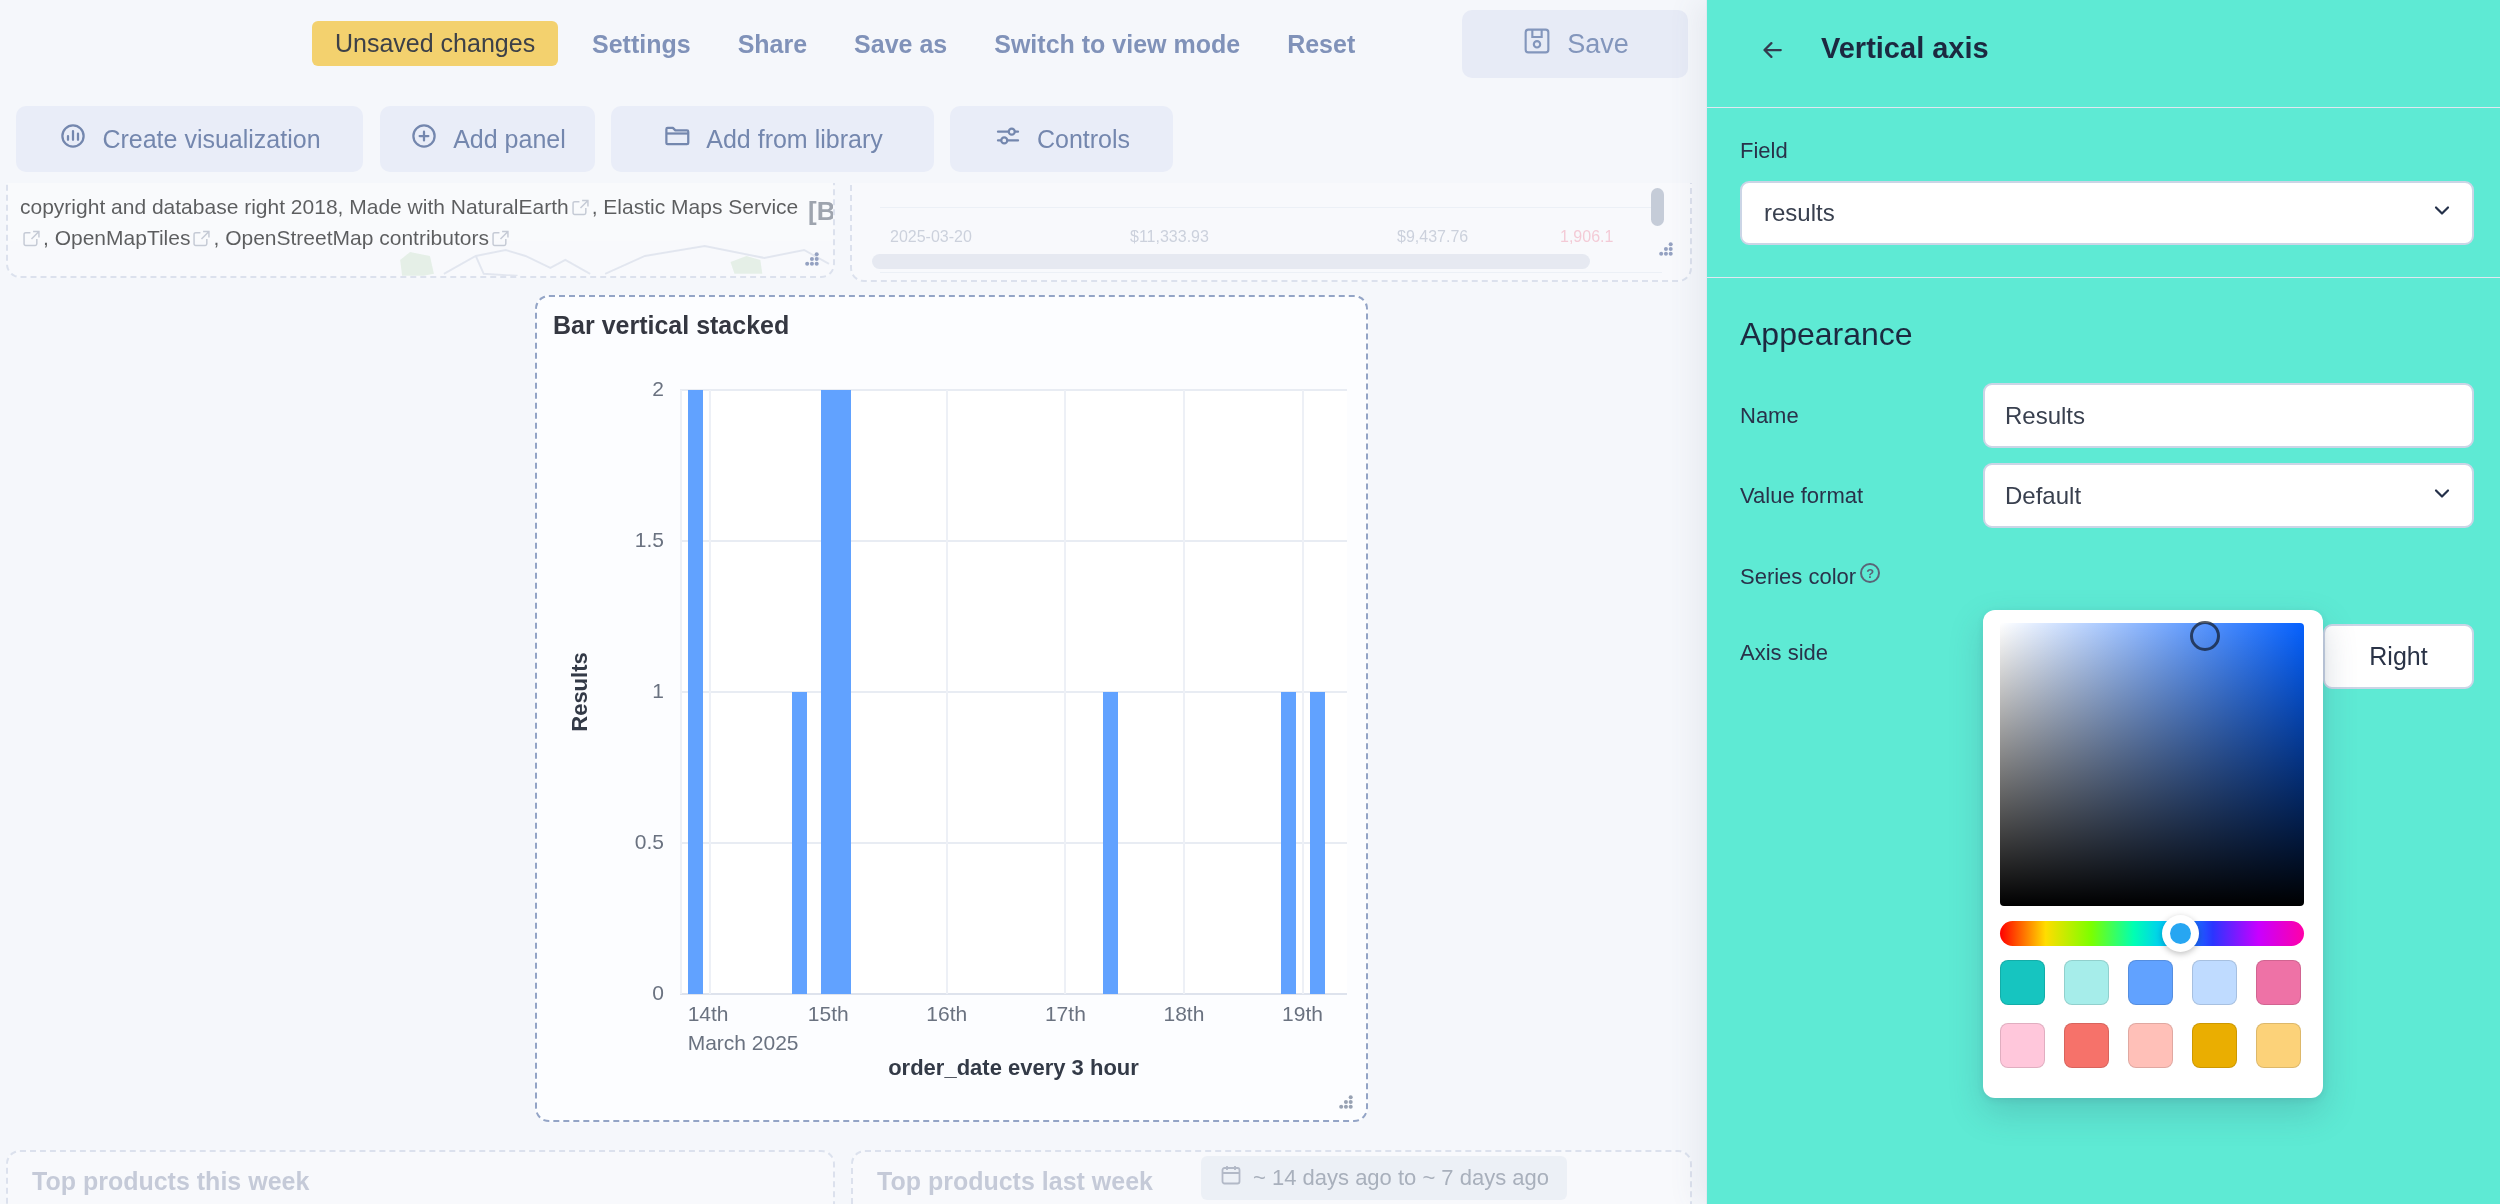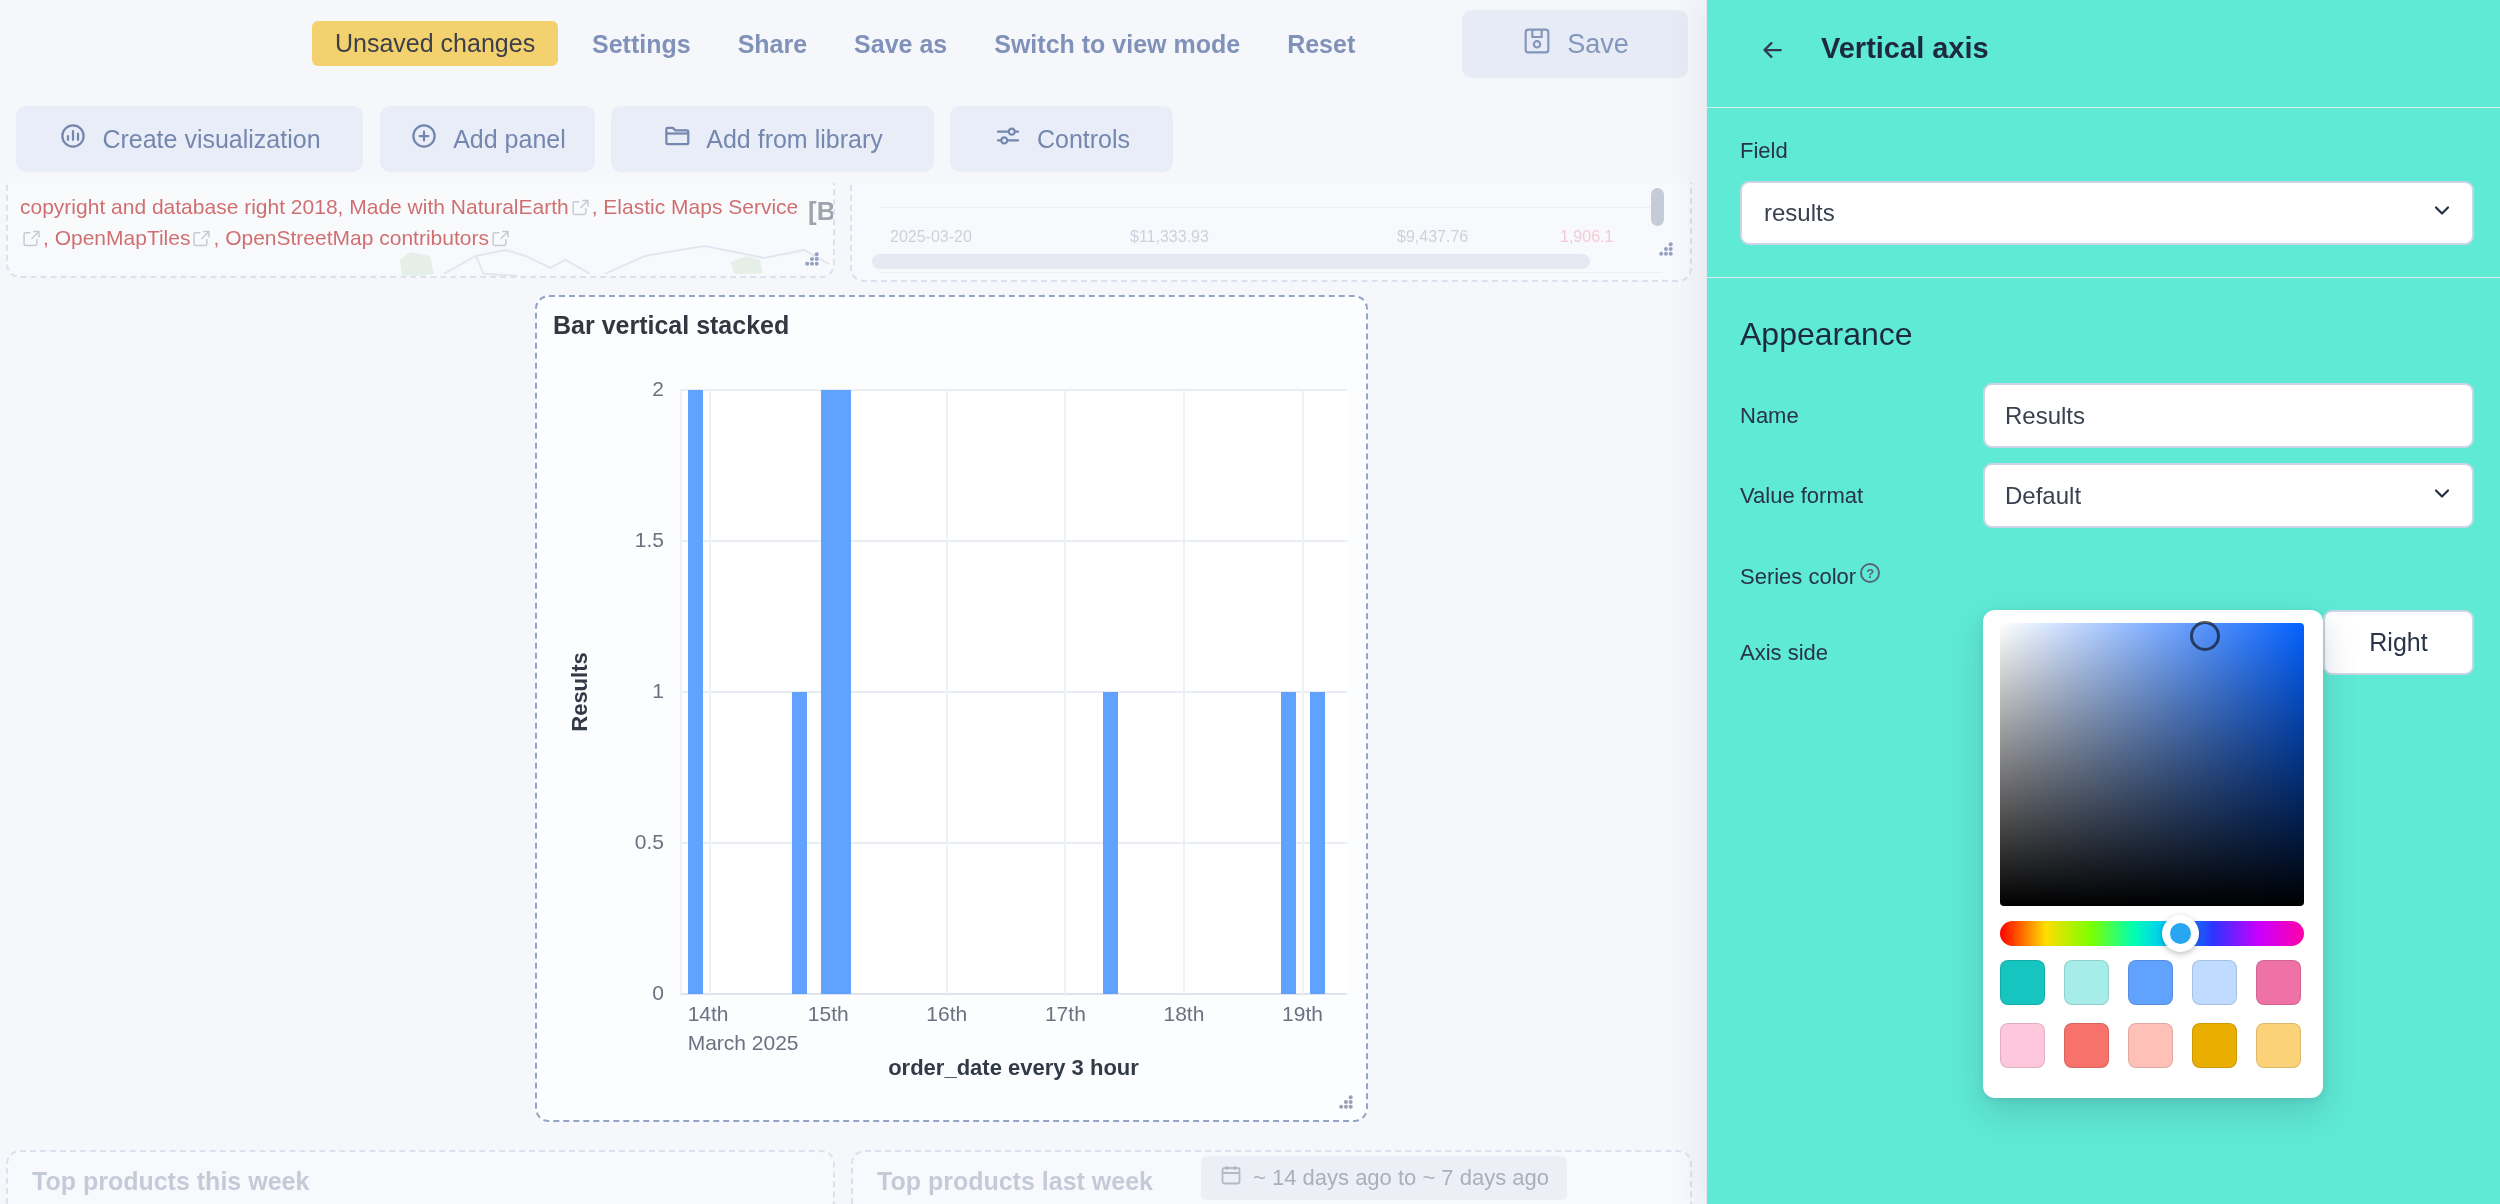--- a/index.html
+++ b/index.html
@@ -34,21 +34,21 @@
   .panel { position:absolute; border:2px dashed #CDD5E5; border-radius:14px;
     background:rgba(255,255,255,0.45); overflow:hidden; }
   .panel.faded { opacity:.62; }
   .panel.focus { border-color:#93A4C6; background:#FCFDFF; opacity:1; }
 
   .grab { color:#5A6D9E; }
   .grab svg circle { fill: currentColor; }
 
   
   .attr-strip { position:absolute; left:0; top:0; right:0; height:72px; background:rgba(250,251,253,.85); }
-  .attribution { position:absolute; left:12px; top:22px; width:780px; font-size:21px; line-height:31px; color:#b91c1c; }
+  .attribution { position:absolute; left:12px; top:22px; width:780px; font-size:21px; line-height:31px; color:#000000; }
   .attribution .ext { margin:0 3px; vertical-align:-2px; color:#A9B0BF; }
   .map-label-frag { position:absolute; left:800px; top:27px; font-size:26px; font-weight:700; color:#6A7280; }
   .map-art { position:absolute; left:0; bottom:0; width:100%; height:60px; }
 
   
   .t-line { position:absolute; left:28px; right:28px; height:1px; background:#E8ECF3; }
   .t-cell { position:absolute; top:59px; font-size:16px; color:#B3BACA; white-space:nowrap; }
   .t-cell.num { color:#B3BACA; }
   .t-cell.pink { color:#F3B0C0; }
   .hscroll { position:absolute; left:20px; top:85px; width:718px; height:15px; border-radius:8px; background:#DDE2EC; }
@@ -87,21 +87,21 @@
     display:flex; align-items:center; font-size:24px; color:#39404F; }
   .control .chev { position:absolute; right:18px; top:50%; transform:translateY(-50%); }
   .heading2 { position:absolute; left:33px; top:316px; font-size:32px; font-weight:400; color:#1C2940; }
   .help-q { display:inline-flex; align-items:center; justify-content:center; width:20px; height:20px;
     border:2px solid #5A6477; border-radius:50%; font-size:13px; font-weight:700; color:#5A6477;
     vertical-align:6px; margin-left:4px; }
   .swatch-sq { width:20px; height:20px; border-radius:4px; background:#61A2FF; margin-left:20px; }
   .clear-x { position:absolute; right:58px; top:50%; transform:translateY(-50%); width:25px; height:25px;
     border-radius:50%; background:#8E9FC0; color:#fff; display:flex; align-items:center; justify-content:center;
     font-size:14px; font-weight:700; }
-  .right-btn { position:absolute; left:616px; top:610px; width:151px; height:65px; background:#fff;
+  .right-btn { position:absolute; left:616px; top:624px; width:151px; height:65px; background:#fff;
     border:2px solid #CBD5E6; border-radius:9px; display:flex; align-items:center; justify-content:center;
     font-size:25px; color:#2A3347; }
 
   
   .popover { position:absolute; left:276px; top:610px; width:340px; height:488px; background:#fff;
     border-radius:12px; box-shadow:0 14px 34px rgba(60,80,110,.22), 0 2px 6px rgba(60,80,110,.12); z-index:10; }
   .satbox { position:absolute; left:17px; top:13px; width:304px; height:283px; border-radius:4px;
     background-image: linear-gradient(to bottom, rgba(0,0,0,0) 0%, #000 100%),
                       linear-gradient(to right, #fff 0%, #0561FF 100%); }
   .sat-handle { position:absolute; left:190px; top:-2px; width:30px; height:30px; border-radius:50%;

